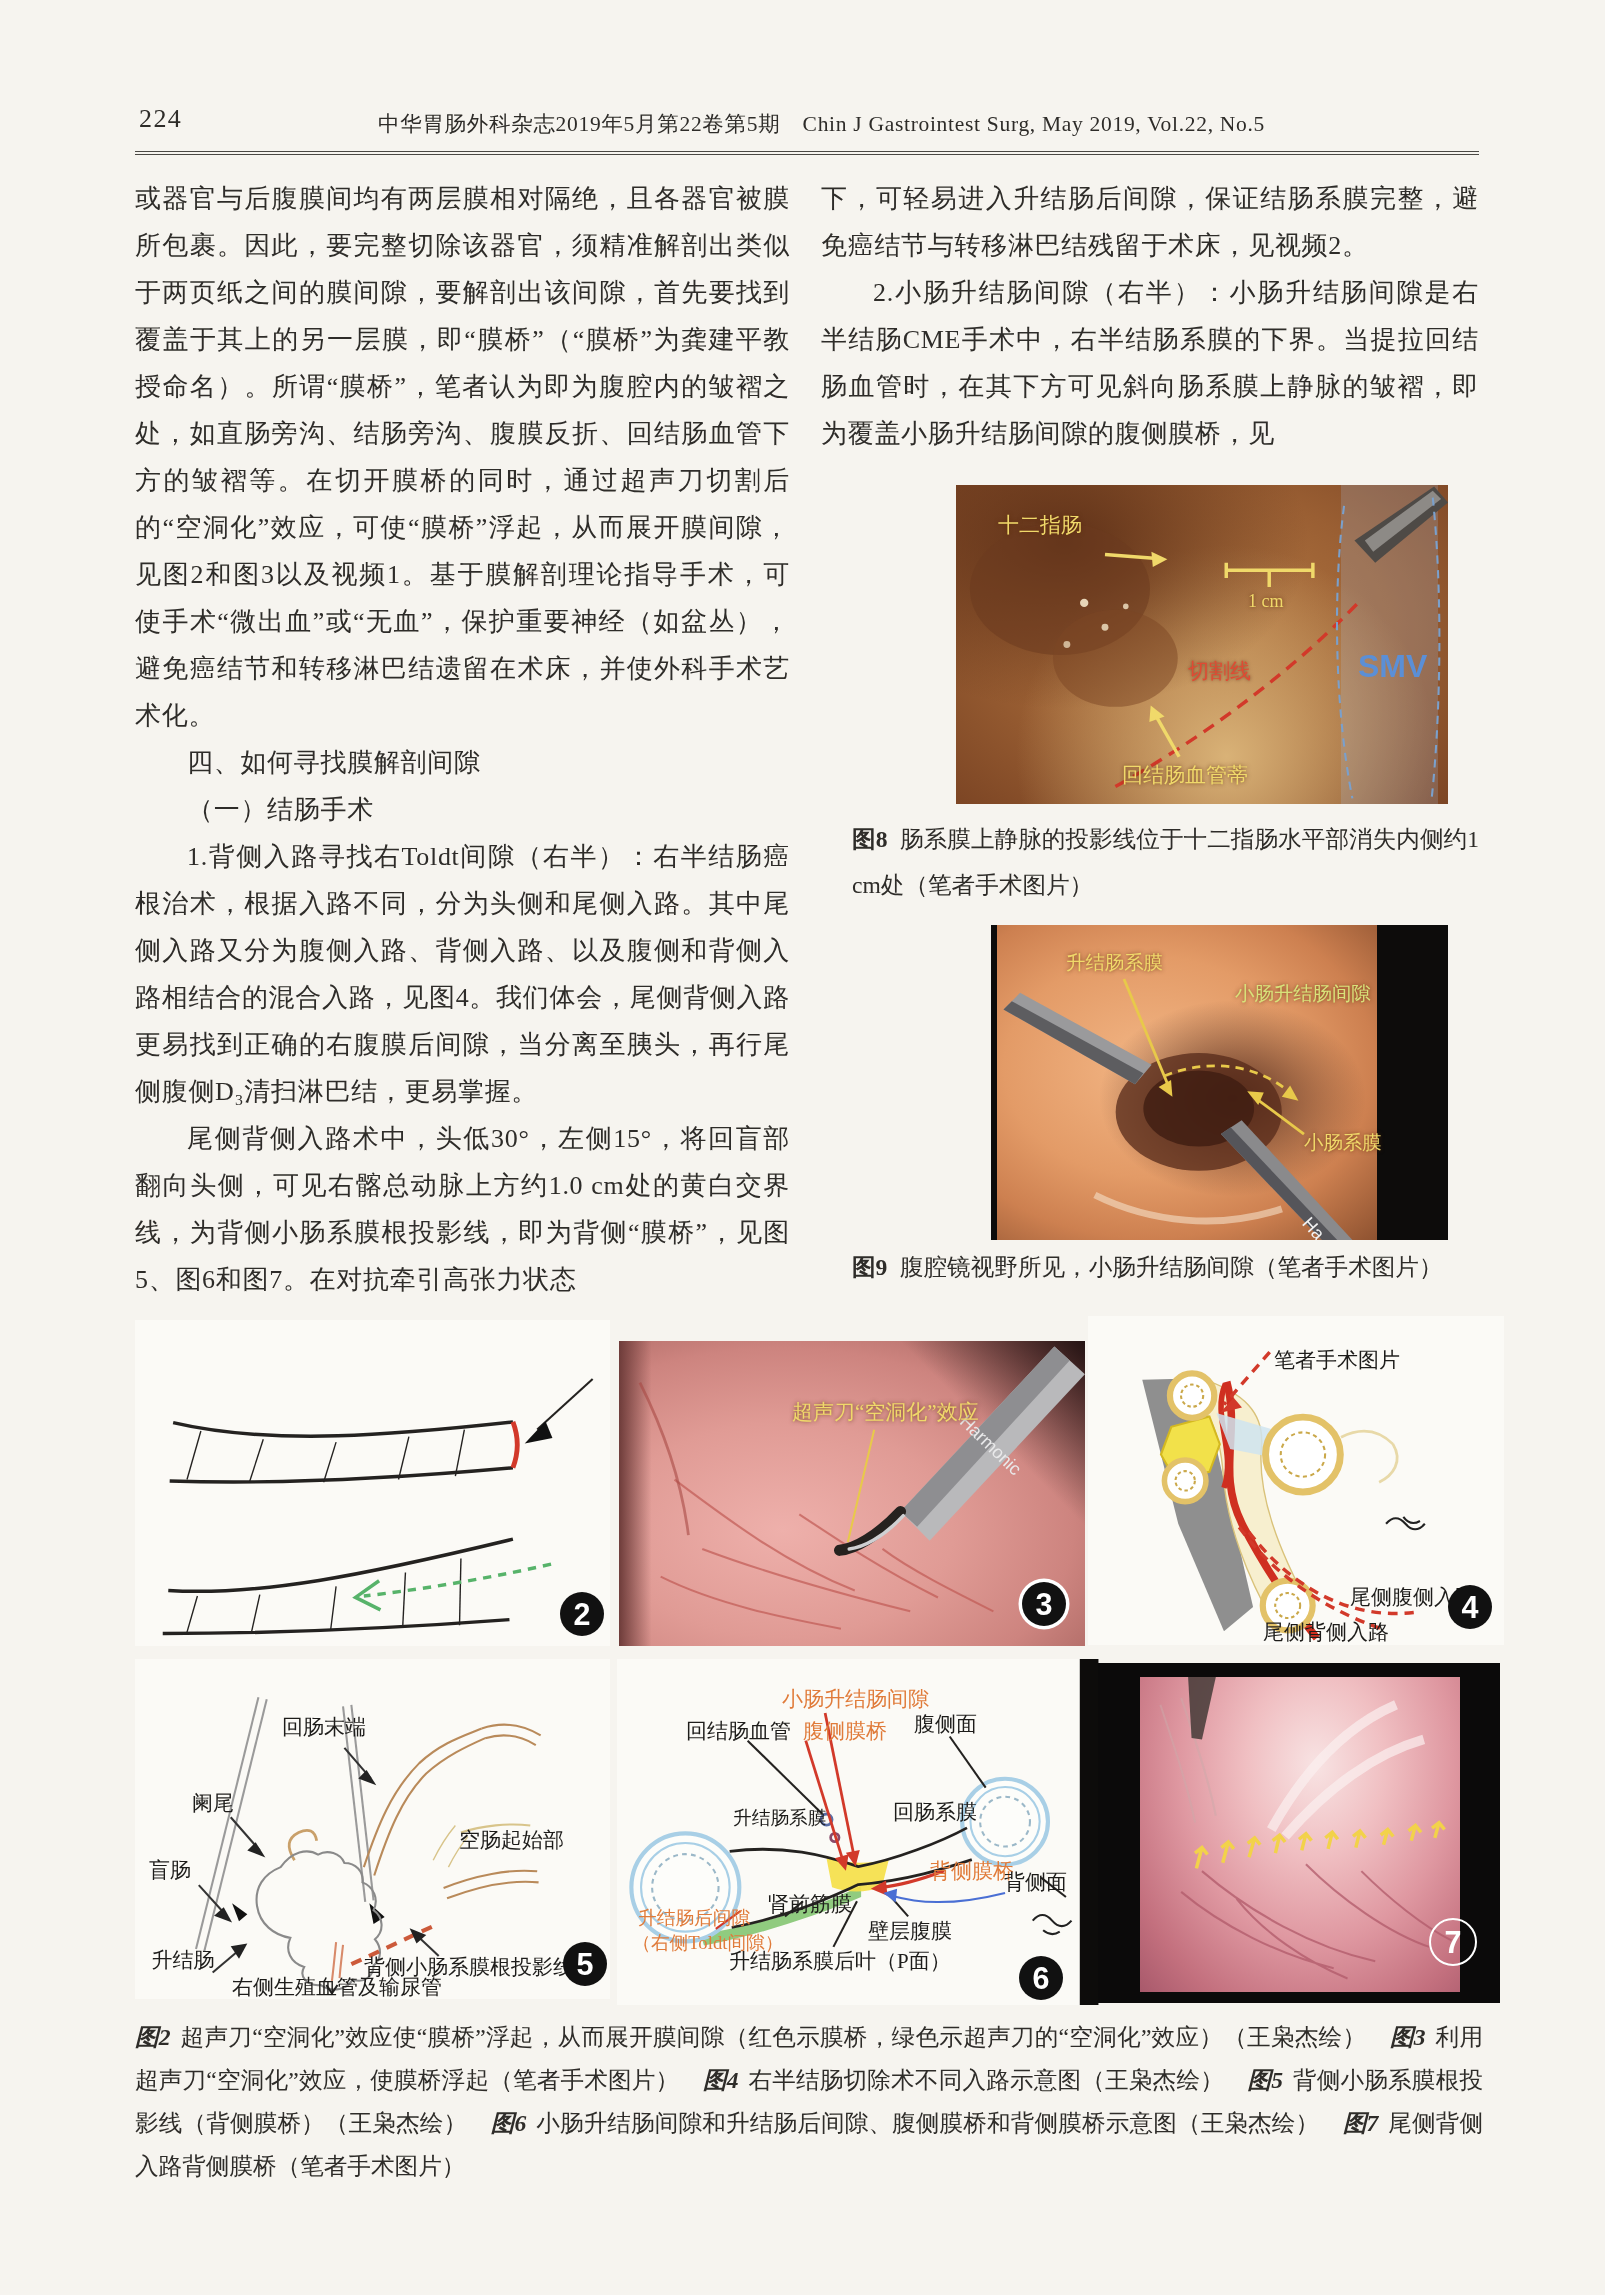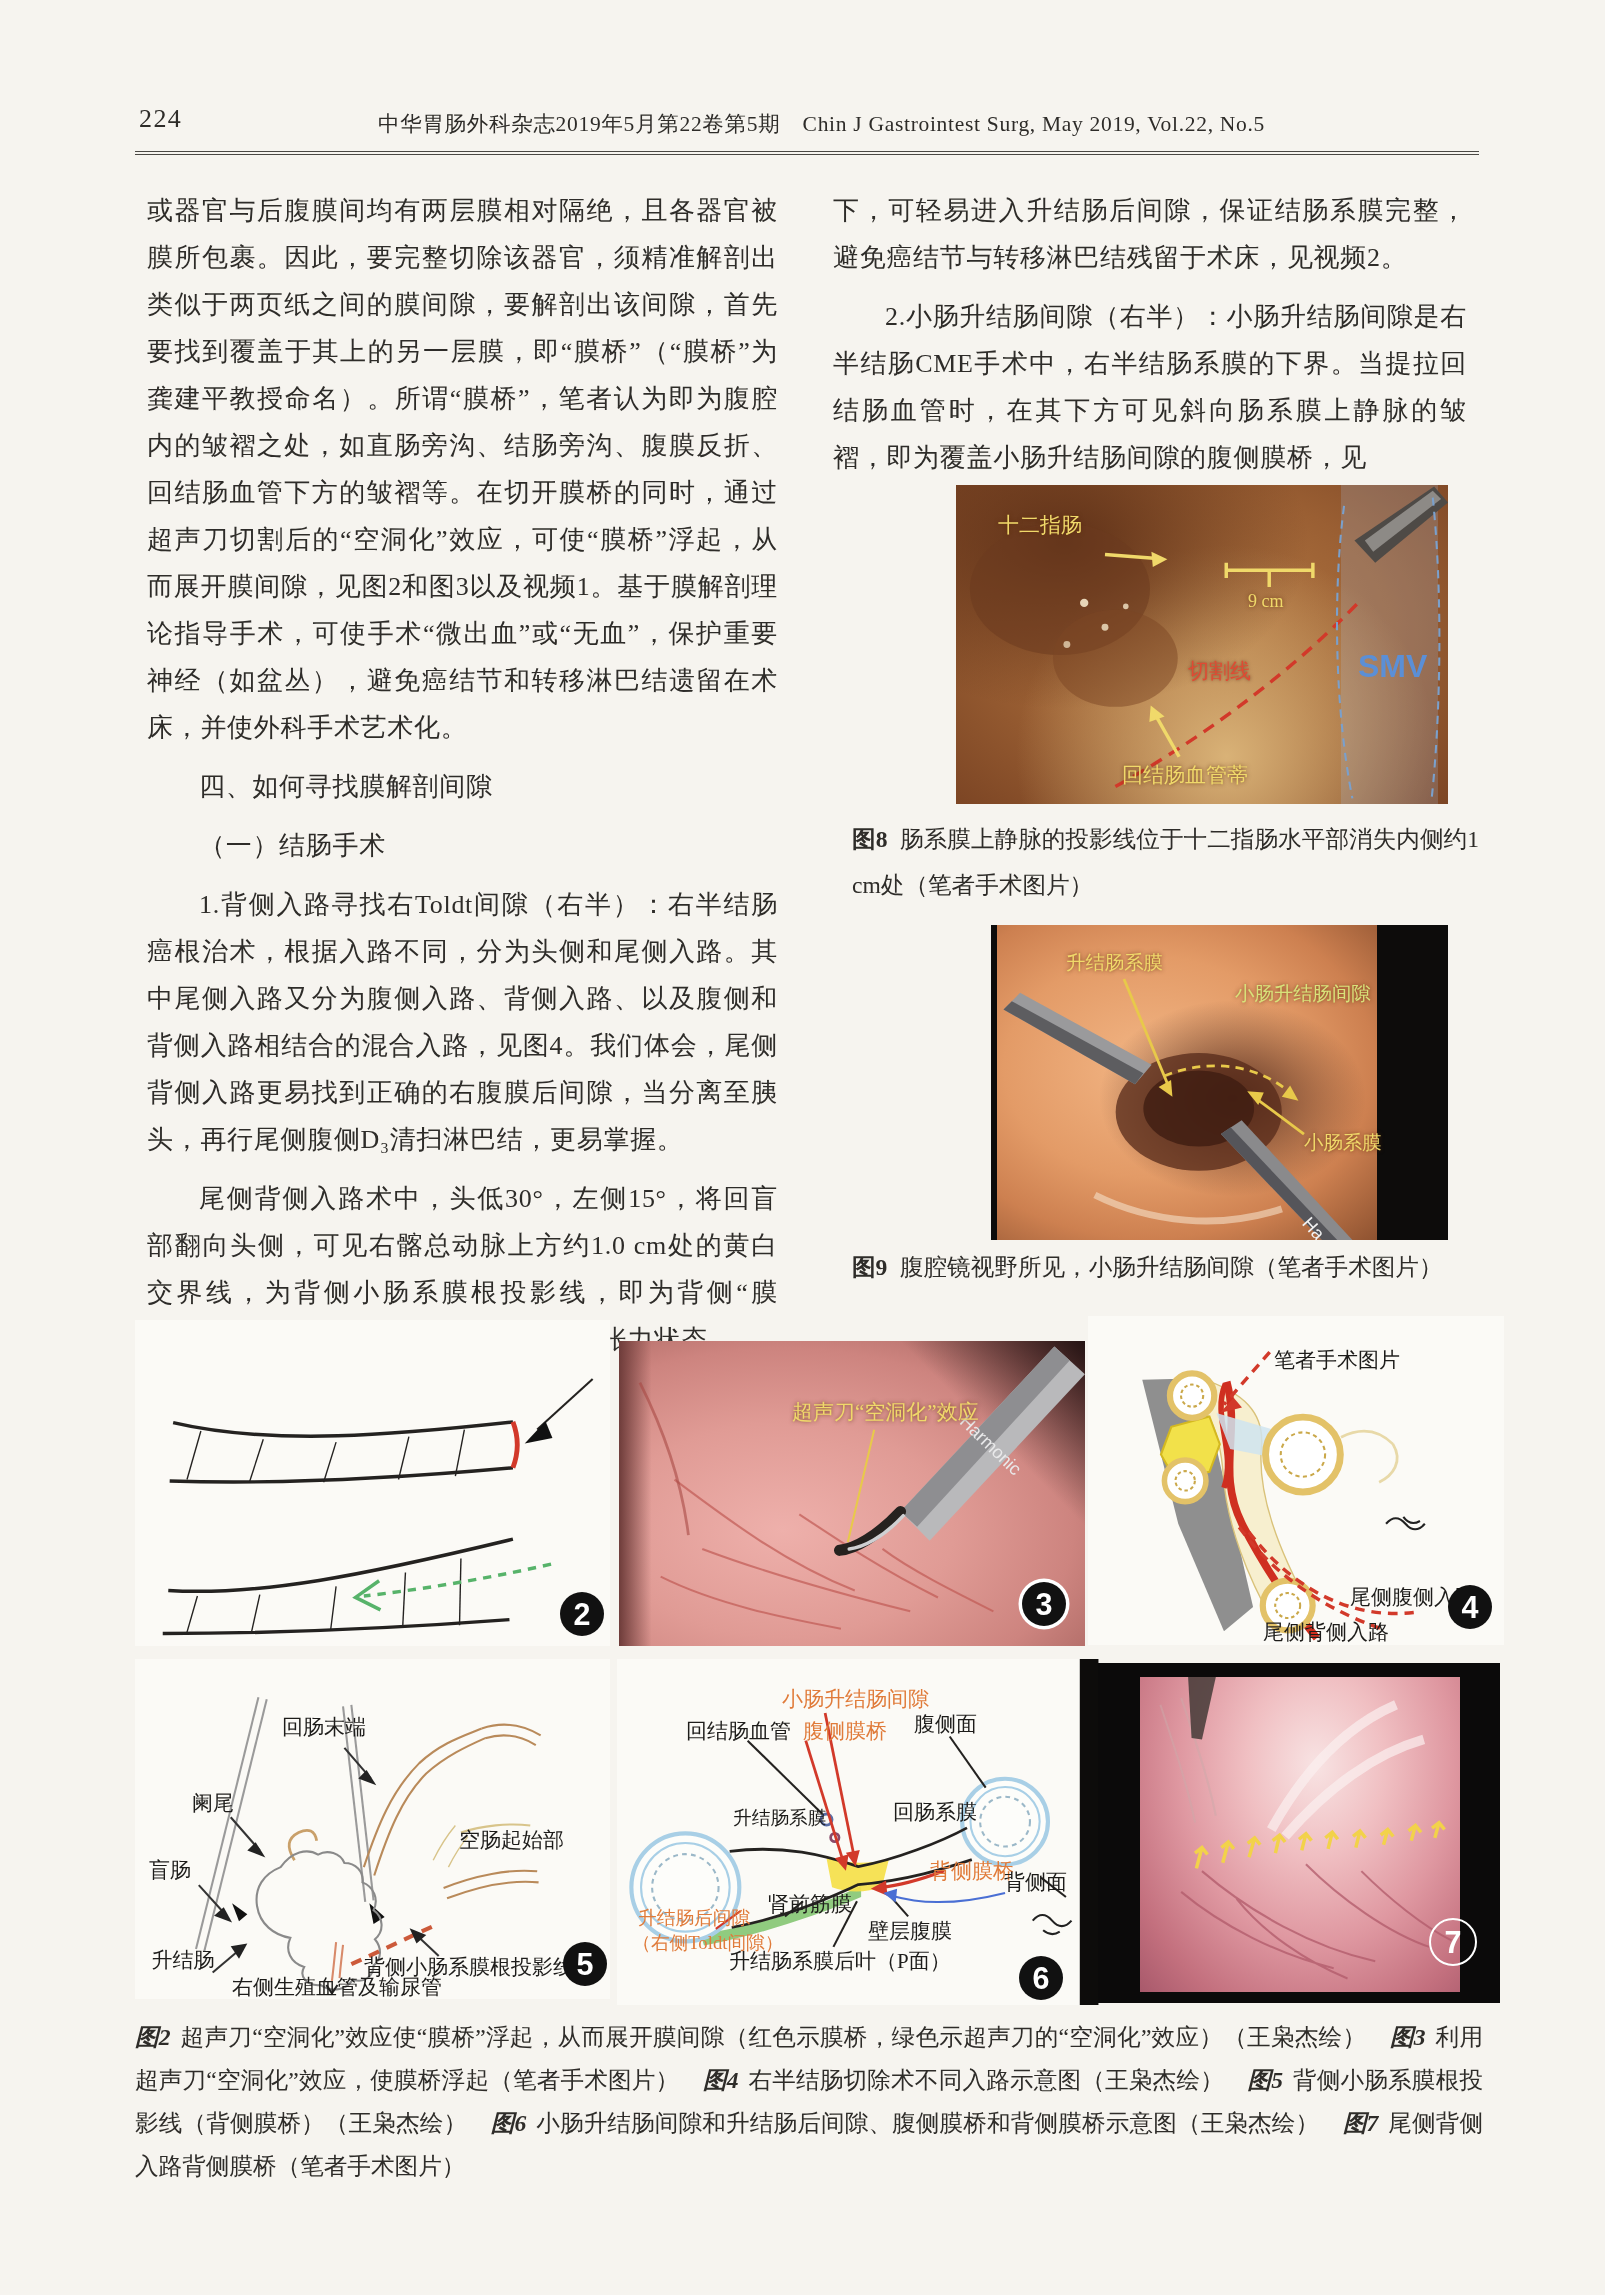--- a/index.html
+++ b/index.html
@@ -4,21 +4,21 @@
 <style>
   html,body{margin:0;padding:0;}
   body{width:1605px;height:2295px;background:#e9e7e2;font-family:"Liberation Serif","DejaVu Serif",serif;}
   .page{position:relative;width:1605px;height:2295px;background:#f6f4ef;overflow:hidden;color:#2e2c29;}
   
   .pageno{position:absolute;left:139px;top:104px;font-size:26px;letter-spacing:1.4px;}
   .journal{position:absolute;left:378px;top:109px;font-size:21.5px;letter-spacing:0.7px;white-space:nowrap;}
   .head-rule{position:absolute;left:135px;top:151px;width:1344px;border-top:1.4px solid #4a4844;border-bottom:0.7px solid #4a4844;height:2.1px;}
   
   .col{position:absolute;font-size:26px;line-height:47px;text-align:justify;letter-spacing:0.7px;}
-  .col p{margin:12px;}
+  .col p{margin:0;}
   .col p.ind{text-indent:2em;}
   #left-col{left:135px;top:175px;width:655px;}
   #right-col{left:821px;top:175px;width:658px;}
   
   .panel{position:absolute;overflow:hidden;}
   .panel svg{position:absolute;left:0;top:0;}
   .olabel{position:absolute;white-space:nowrap;font-size:21px;line-height:23.6px;}
   .yel{color:#f0d96a;text-shadow:0 0 4.2px rgba(90,40,10,.8);}
   .yg{color:#d8e27a;text-shadow:0 0 4.2px rgba(90,40,10,.8);}
   .red{color:#d2392a;}
@@ -90,21 +90,21 @@
       <path d="M230,435 C330,380 470,285 585,165" stroke="#d2392a" stroke-width="5" stroke-dasharray="18 12" fill="none"></path>
       <path d="M560,30 C544,150 546,320 572,452" stroke="#7aa0cc" stroke-width="3" stroke-dasharray="12 9" fill="none"></path>
       <path d="M688,18 C702,150 700,330 686,456" stroke="#7aa0cc" stroke-width="3" stroke-dasharray="12 9" fill="none"></path>
       <path d="M390,112 L390,134 M390,123 L515,123 M515,112 L515,134 M452,123 L452,147" stroke="#f0d96a" stroke-width="5" fill="none"></path>
       <path d="M215,100 L290,106" stroke="#f0d96a" stroke-width="5"></path>
       <polygon points="305,107 282,96 284,118" fill="#f0d96a"></polygon>
       <path d="M322,392 L288,332" stroke="#f0d96a" stroke-width="5"></path>
       <polygon points="281,318 279,342 301,334" fill="#f0d96a"></polygon>
     </svg>
     <span class="olabel yel" style="left:42px;top:29px;">十二指肠</span>
-    <span class="olabel yel" style="left:292px;top:105px;font-size:18px;">9 cm</span>
+    <span class="olabel yel" style="left:292px;top:105px;font-size:18px;">1 cm</span>
     <span class="olabel red" style="left:232px;top:175px;color:#e04a33;text-shadow:0 0 3.5px rgba(60,20,10,.6);">切割线</span>
     <span class="olabel blue" style="left:402px;top:170px;">SMV</span>
     <span class="olabel yel" style="left:166px;top:279px;text-align:center;">回结肠血管蒂</span>
   </div>
   <div class="figcap" style="left:852px;top:816px;width:627px;">
     <b>图8</b><span>肠系膜上静脉的投影线位于十二指肠水平部消失内侧约1 cm处（笔者手术图片）</span>
   </div>
 
   <div id="fig9" class="panel" style="left:991px;top:925px;width:457px;height:315px;">
     <div class="photo"></div>

